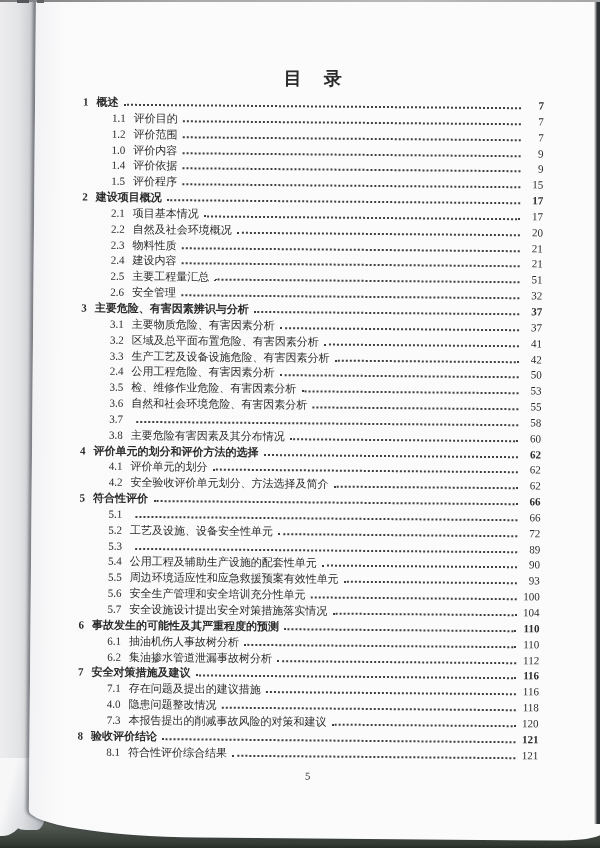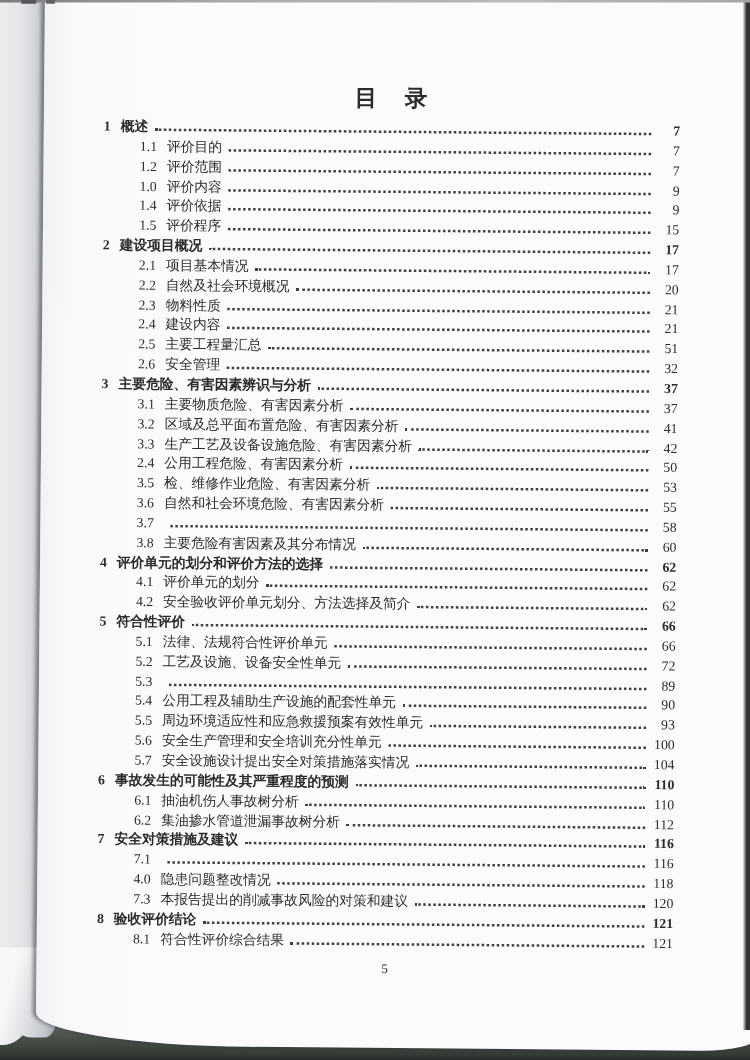--- a/index.html
+++ b/index.html
@@ -275,21 +275,20 @@
 
   <div class="toc-row lvl1">
     <span class="toc-num">5</span>
     <span class="toc-label">符合性评价</span>
     <span class="toc-leader"></span>
     <span class="toc-page">66</span>
   </div>
 
   <div class="toc-row lvl2">
     <span class="toc-num">5.1</span>
-    <span class="toc-label">法律、法规符合性评价单元</span>
     <span class="toc-leader"></span>
     <span class="toc-page">66</span>
   </div>
 
   <div class="toc-row lvl2">
     <span class="toc-num">5.2</span>
     <span class="toc-label">工艺及设施、设备安全性单元</span>
     <span class="toc-leader"></span>
     <span class="toc-page">72</span>
   </div>
@@ -351,20 +350,21 @@
 
   <div class="toc-row lvl1">
     <span class="toc-num">7</span>
     <span class="toc-label">安全对策措施及建议</span>
     <span class="toc-leader"></span>
     <span class="toc-page">116</span>
   </div>
 
   <div class="toc-row lvl2">
     <span class="toc-num">7.1</span>
+    <span class="toc-label">存在问题及提出的建议措施</span>
     <span class="toc-leader"></span>
     <span class="toc-page">116</span>
   </div>
 
   <div class="toc-row lvl2">
     <span class="toc-num">4.0</span>
     <span class="toc-label">隐患问题整改情况</span>
     <span class="toc-leader"></span>
     <span class="toc-page">118</span>
   </div>

